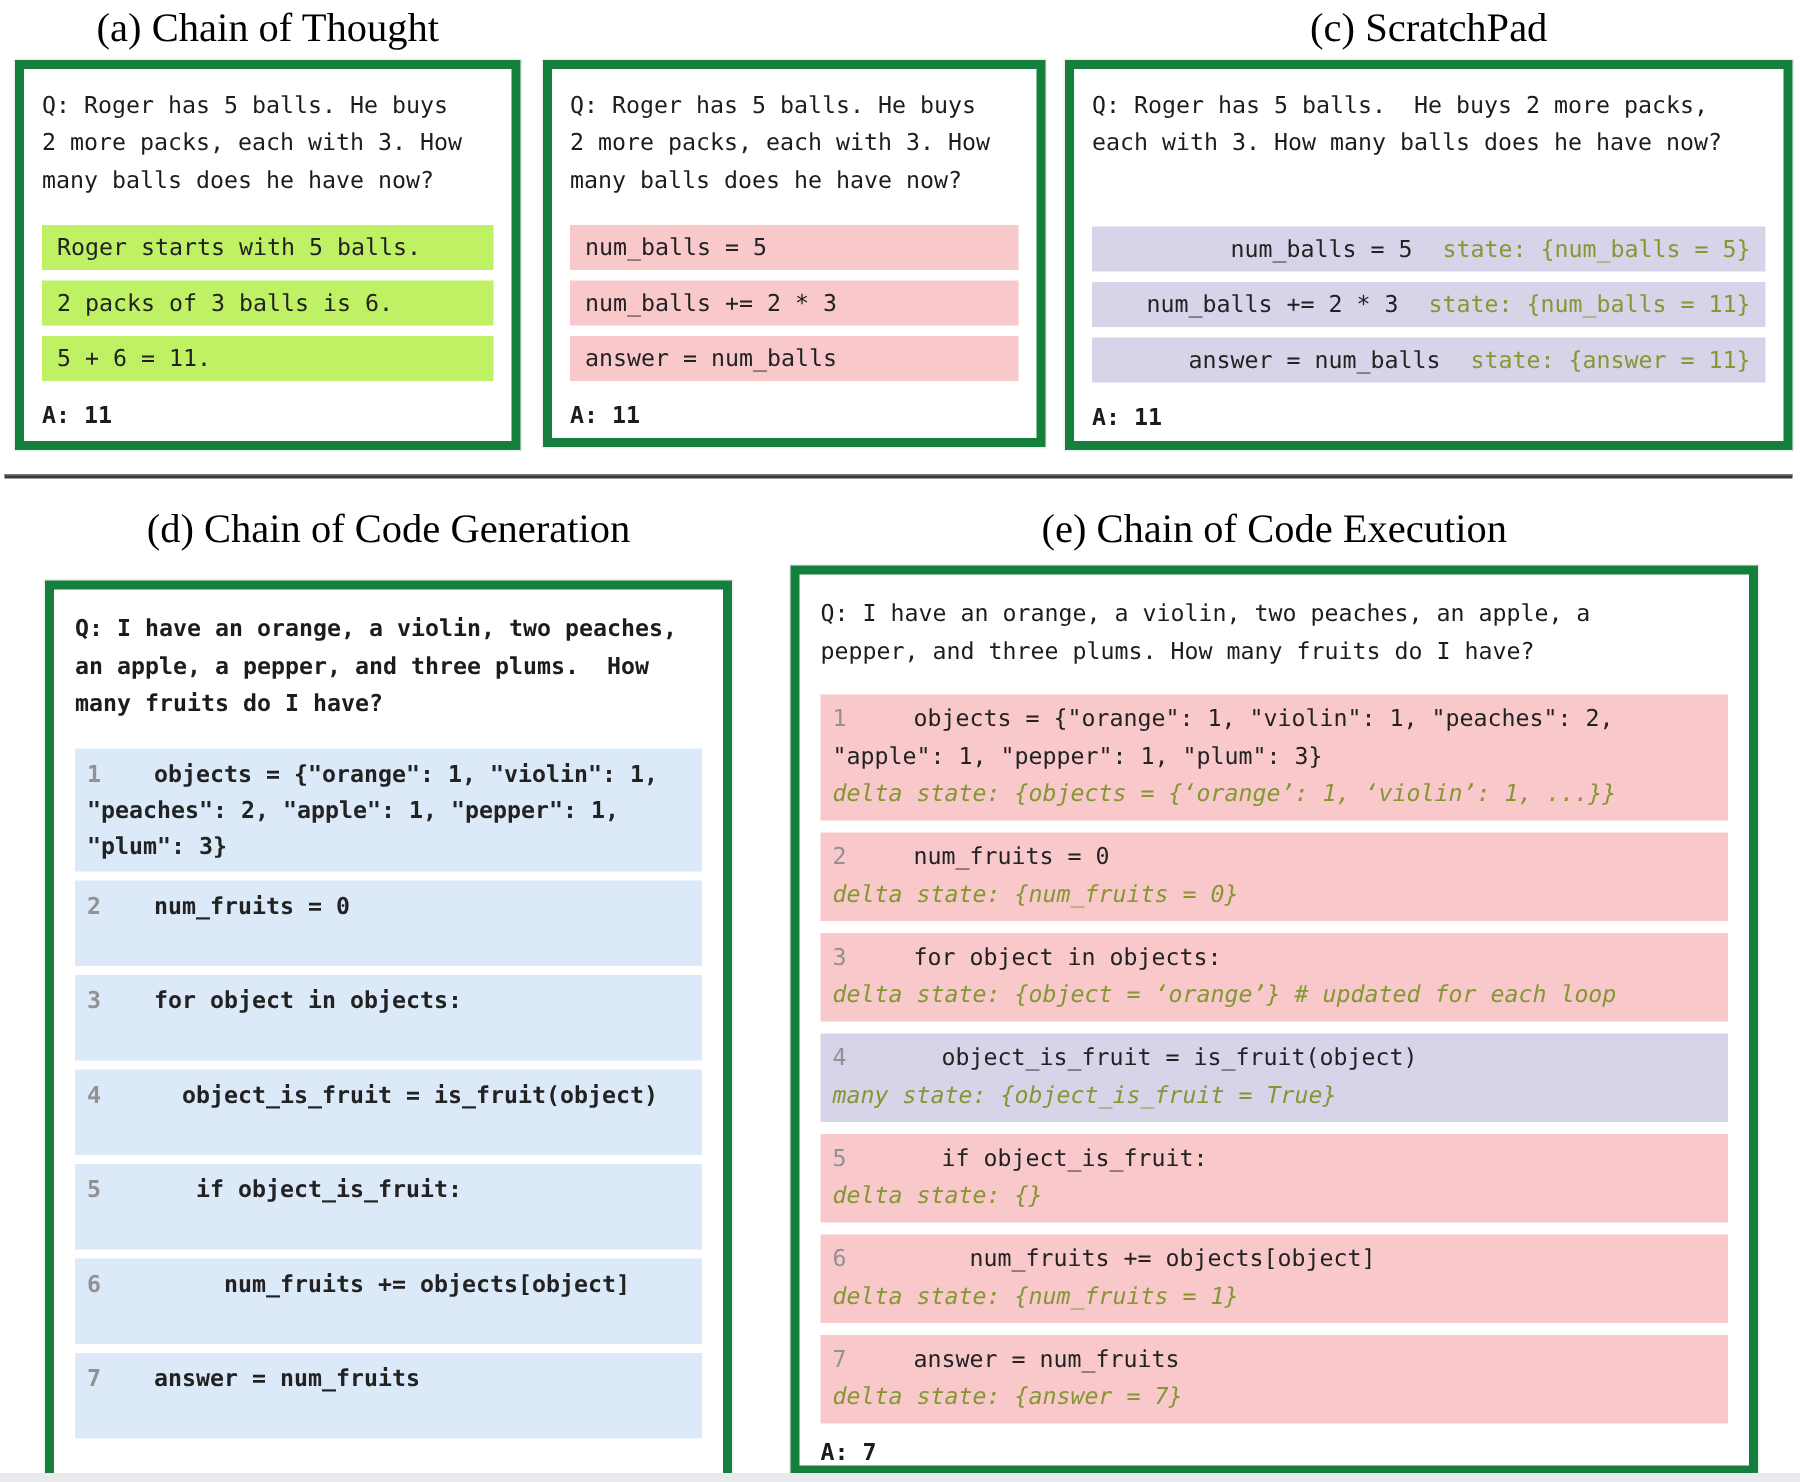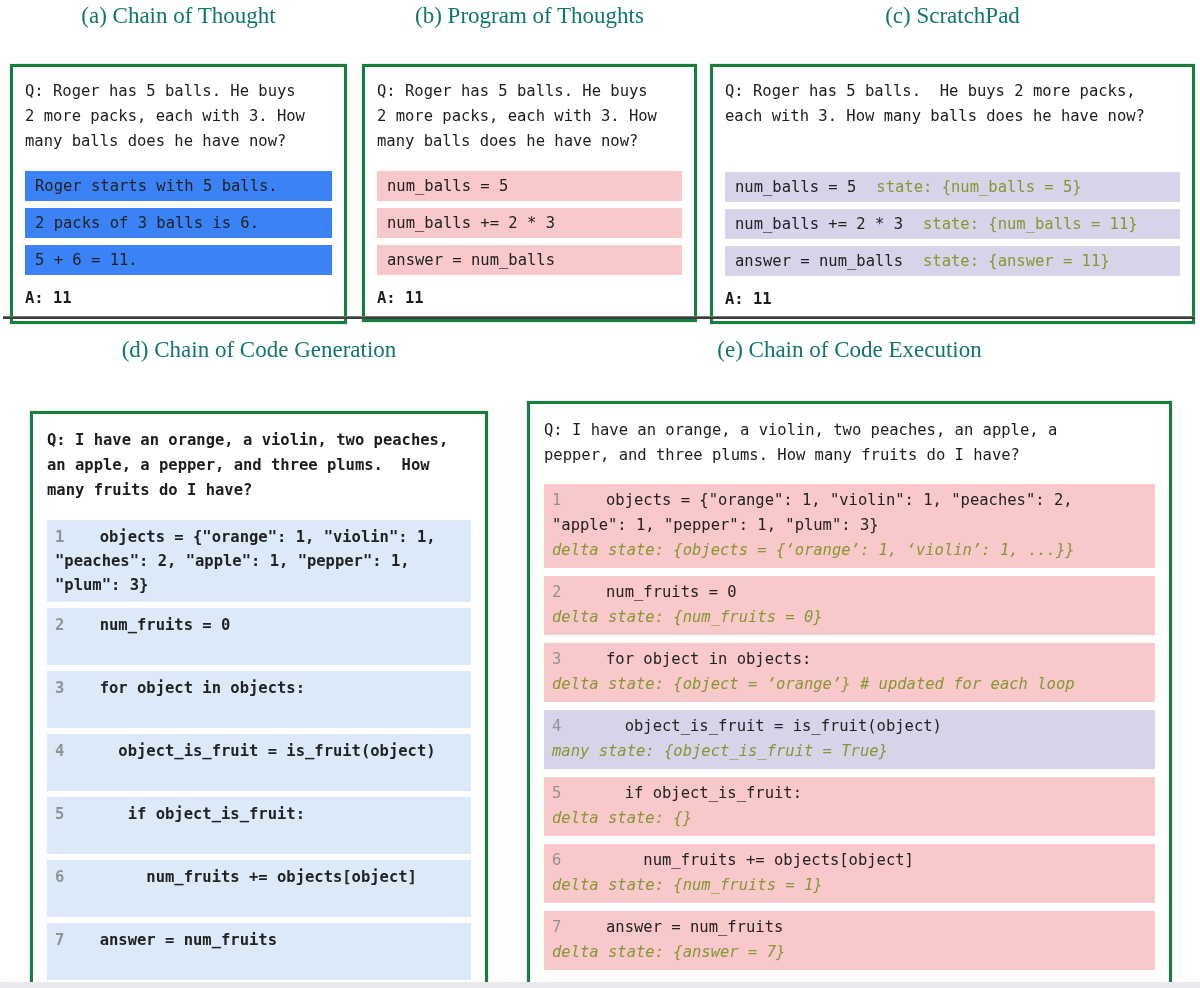--- a/index.html
+++ b/index.html
@@ -9,30 +9,29 @@
     width: 1200px;
     height: 988px;
     background: #ffffff;
     font-family: "DejaVu Sans Mono", monospace;
     overflow: hidden;
   }
   .ptitle {
     position: absolute;
     text-align: center;
     font-family: "Liberation Serif", serif;
-    font-size: 23px;
-    color: #0f766e;
+    font-size: 27px;
+    color: #000000;
     white-space: nowrap;
   }
   .panel {
     position: absolute;
     background: #ffffff;
-    border: 3px solid #15803d;
+    border: 6px solid #15803d;
     box-shadow: 0 0 0 1px #eeeeee;
-    margin-top: 24px;
   }
   .panel .inner { padding: 12px 12px; }
   .q {
     font-size: 15.5px;
     line-height: 25px;
     color: #1c1c1c;
     white-space: pre-wrap;
   }
   .ans {
     font-size: 15.5px;
@@ -42,26 +41,26 @@
   }
   
   .crow {
     font-size: 15.5px;
     line-height: 24px;
     color: #222222;
     padding: 3px 10px;
     margin-bottom: 7px;
     white-space: pre-wrap;
   }
-  .blue   { background: #3b82f6; }
+  .blue   { background: #bef264; }
   .pink   { background: #f9c8cb; }
   .purple { background: #d9d3ea; }
   .state  { color: #859733; margin-left: 20px; }
   .rows-a, .rows-b { margin-top: 17px; }
-  .rows-c { margin-top: 43px; }
+  .rows-c { margin-top: 43px; text-align: right; }
   
   .panel-d .inner, .panel-e .inner { padding: 14px 14px; }
   .drow {
     background: #dbe9f9;
     font-size: 15.5px;
     line-height: 24px;
     padding: 5px 10px 5px 8px;
     margin-bottom: 6px;
     white-space: pre-wrap;
   }
@@ -97,21 +96,20 @@
     background: #e8eaed;
   }
   .ans-e { margin-top: 10px; }
 </style>
 </head>
 <body>
 
 <div class="page">
 
   <div class="ptitle" style="left:10px; width:337px; top:3px;">(a) Chain of Thought</div>
-  <div class="ptitle" style="left:362px; width:335px; top:3px;">(b) Program of Thoughts</div>
   <div class="ptitle" style="left:710px; width:485px; top:3px;">(c) ScratchPad</div>
 
   <div class="panel" style="left:10px; top:40px; width:337px; height:260px;">
     <div class="inner">
       <div class="q">Q: Roger has 5 balls. He buys
 2 more packs, each with 3. How
 many balls does he have now?</div>
       <div class="rows-a">
         <div class="crow blue">Roger starts with 5 balls.</div>
         <div class="crow blue">2 packs of 3 balls is 6.</div>

